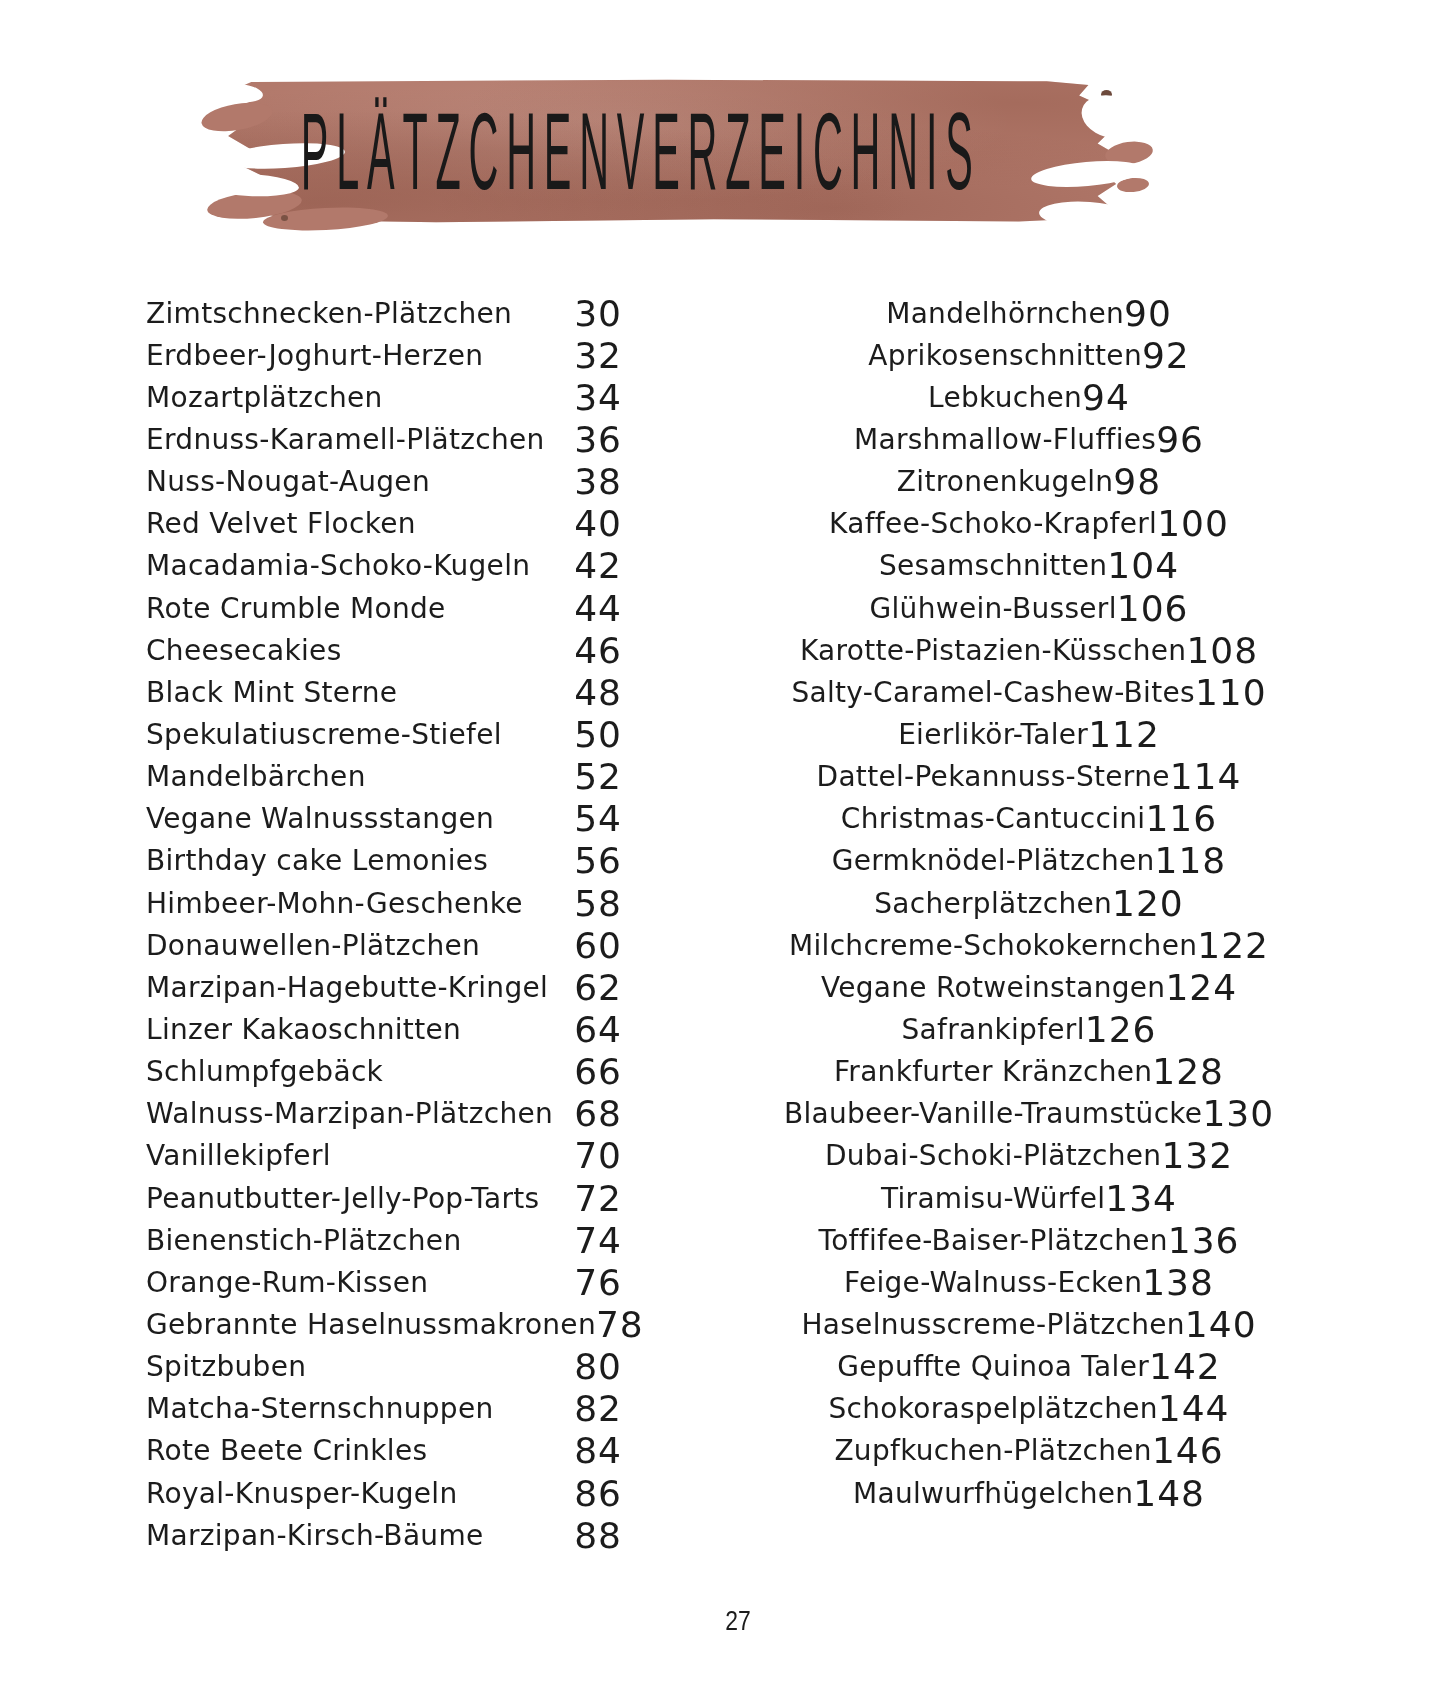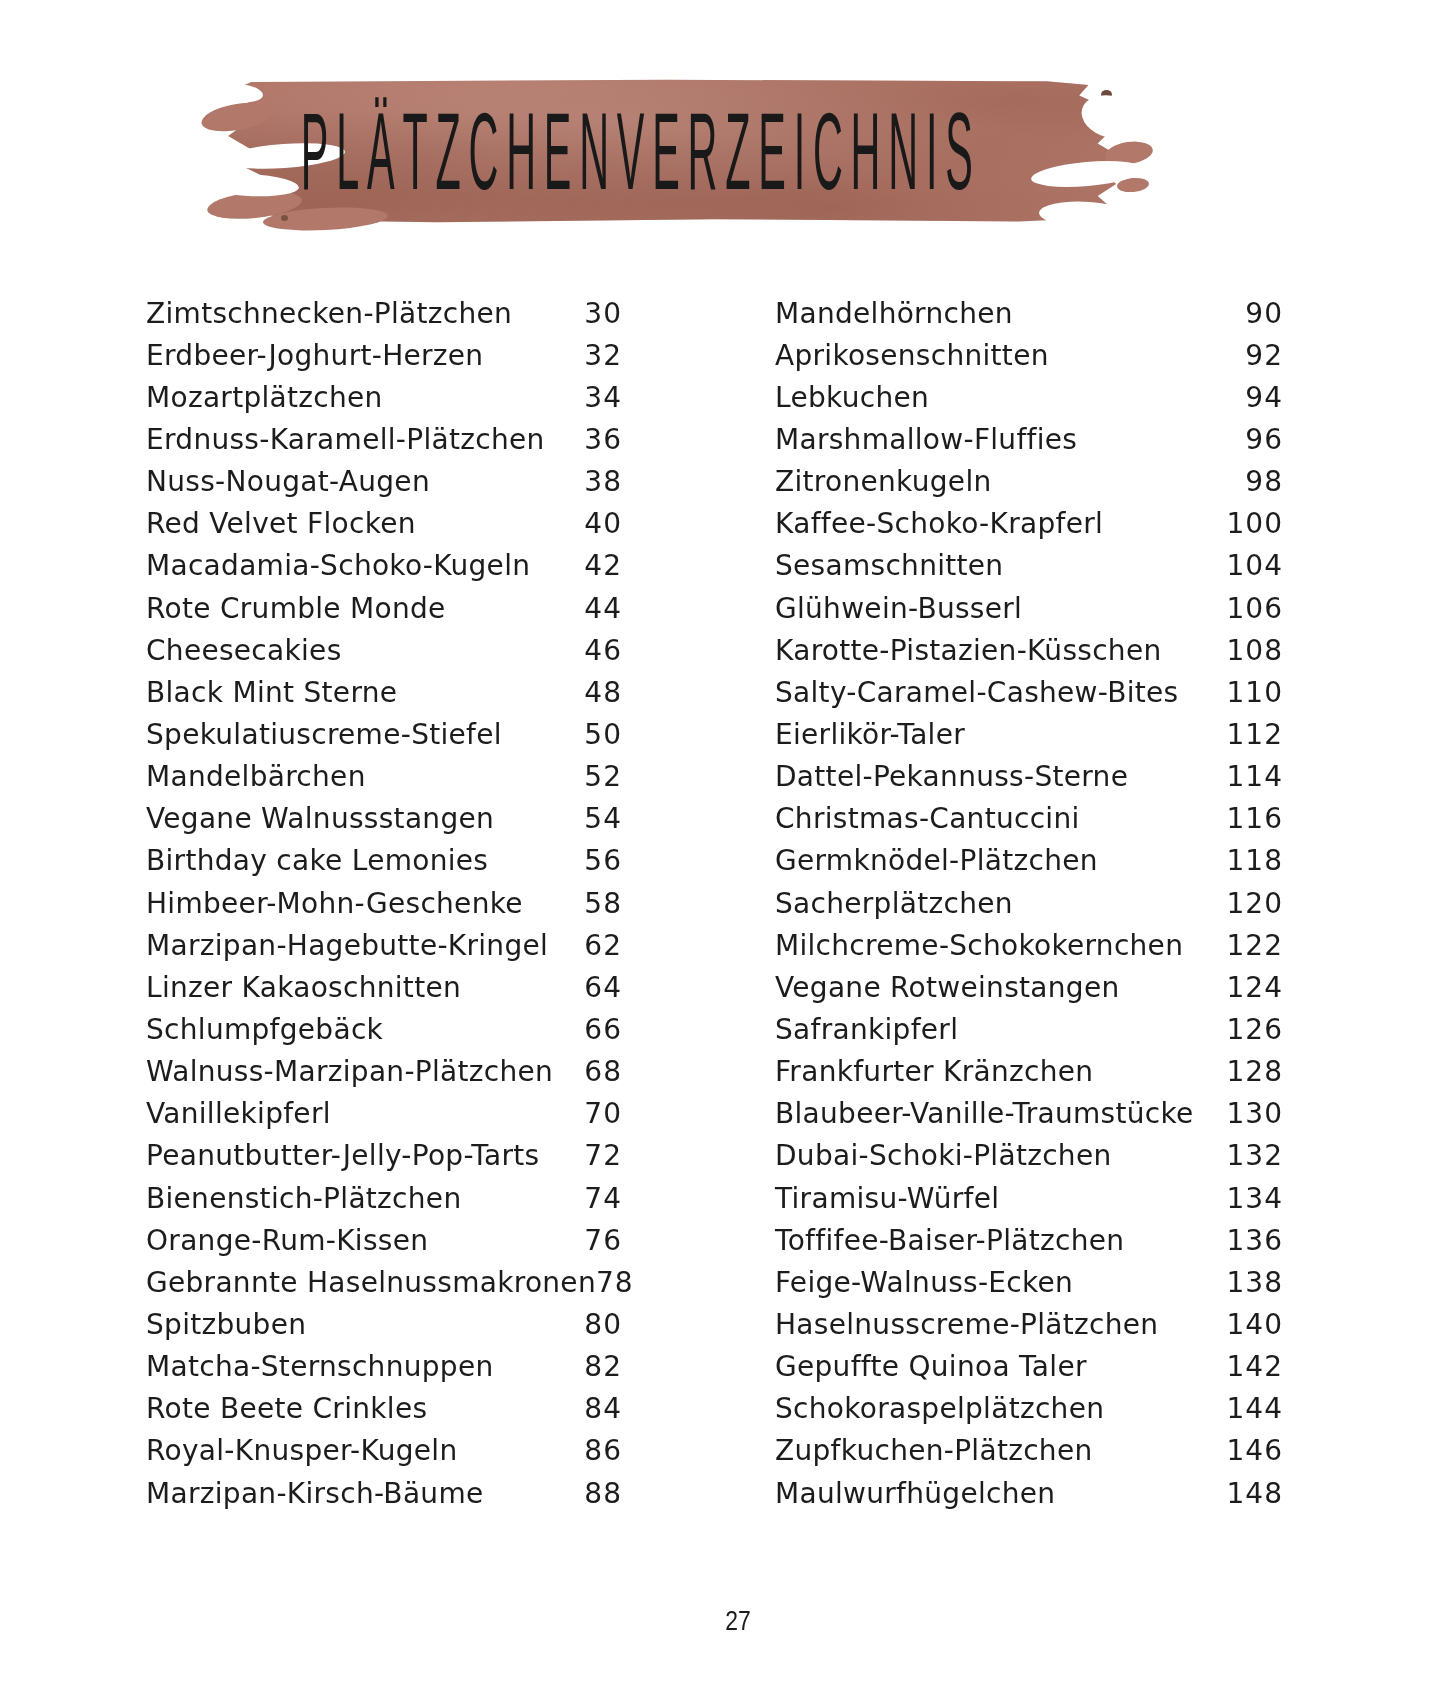--- a/index.html
+++ b/index.html
@@ -37,27 +37,27 @@
   }
   .title-text{
     font-family:"Liberation Sans","DejaVu Sans",sans-serif;
     font-size:53px;font-weight:400;letter-spacing:10px;color:#191919;
     transform:scale(0.78,2.05);transform-origin:center;white-space:nowrap;
   }
 
   
   .toc-col{position:absolute;top:292px;display:flex;flex-direction:column;}
   .toc-col.left{left:146px;width:476px;}
-  .toc-col.right{left:775px;width:508px;}
+  .toc-col.right{left:775px;width:508px;align-items:center;}
   .toc-row{
     height:42.15px;display:flex;justify-content:space-between;align-items:center;
     white-space:nowrap;
   }
   .toc-label{font-size:28px;letter-spacing:.3px;}
-  .toc-page{font-size:28px;letter-spacing:1px;text-align:right;}
+  .toc-page{font-size:36px;letter-spacing:1px;text-align:right;}
 
   
   .folio{
     position:absolute;left:16px;top:1606px;width:100%;text-align:center;text-decoration:underline;
   }
   .folio span{
     display:inline-block;font-size:27px;font-weight:400;
     font-family:"Liberation Sans",sans-serif;transform:scaleX(.85);
   }
 </style>
@@ -162,20 +162,24 @@
     <div class="toc-row">
       <span class="toc-label">Birthday cake Lemonies</span>
       <span class="toc-page">56</span>
     </div>
 
     <div class="toc-row">
       <span class="toc-label">Himbeer-Mohn-Geschenke</span>
       <span class="toc-page">58</span>
     </div>
 
+    <div class="toc-row">
+      <span class="toc-label">Donauwellen-Plätzchen</span>
+      <span class="toc-page">60</span>
+    </div>
 
     <div class="toc-row">
       <span class="toc-label">Marzipan-Hagebutte-Kringel</span>
       <span class="toc-page">62</span>
     </div>
 
     <div class="toc-row">
       <span class="toc-label">Linzer Kakaoschnitten</span>
       <span class="toc-page">64</span>
     </div>

